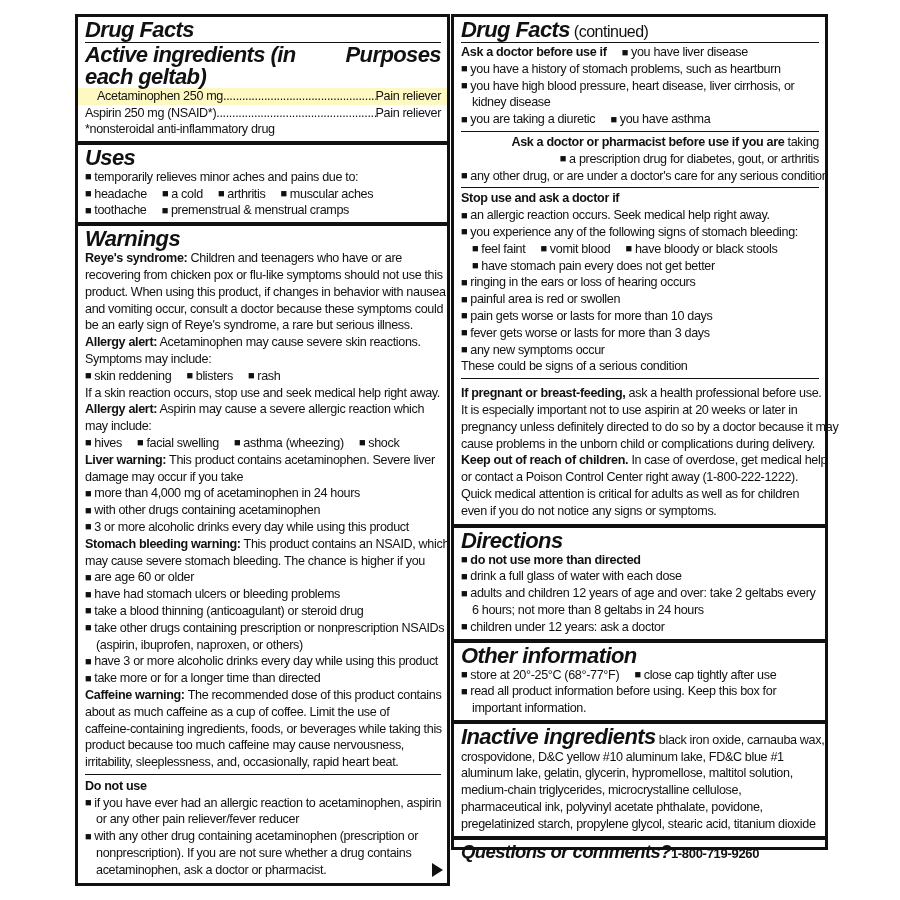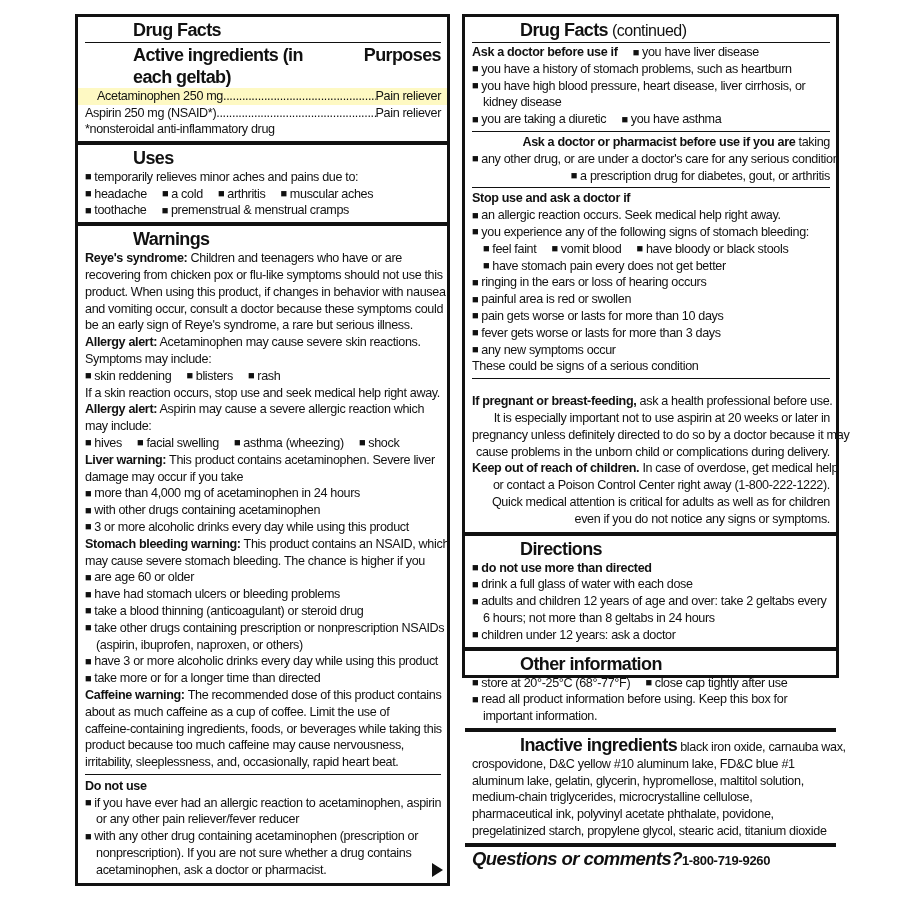--- a/index.html
+++ b/index.html
@@ -1,24 +1,24 @@
 <!DOCTYPE html>
 <html><head>
 <meta charset="utf-8">
 <style>
   html, body { margin:0; padding:0; background:#ffffff; }
   body { width:900px; height:900px; position:relative; overflow:hidden;
          font-family:"Liberation Sans", sans-serif; color:#111; }
   .panel { position:absolute; top:14px; border:3px solid #111; background:#fff; box-sizing:border-box; }
   #left  { left:75px;  width:375px; height:872px; }
-  #right { left:462px; width:377px; height:664px; }
+  #right { left:451px; width:377px; height:836px; }
   .sec { padding:2px 6px 3px 7px; box-sizing:border-box; }
   .thick { border-top:4px solid #111; }
   .thin  { border-top:1.5px solid #111; margin:0 6px 0 7px; padding-left:0; padding-right:0; }
-  .h-big { font-weight:bold; font-size:18px; letter-spacing:-0.6px; line-height:22px; display:inline;margin-left:48px; }
+  .h-big { font-weight:bold; font-style:italic; font-size:22px; letter-spacing:-0.6px; line-height:22px; display:inline; }
   .cont  { font-size:16px; font-weight:normal; letter-spacing:-0.5px; }
   .title-row { border-bottom:1.5px solid #111; padding-bottom:1px; margin-bottom:1px; }
   .ln { font-size:12.6px; line-height:16.8px; letter-spacing:-0.35px; white-space:nowrap; }
   .b { font-weight:bold; }
   .bul::before { content:"\25A0"; font-size:11px; margin-right:3px; position:relative; top:-0.5px; }
   .ind { padding-left:11px; }
   .gap { display:inline-block; width:12px; }
   .ai-head { display:flex; justify-content:space-between; }
   .ai-row { display:flex; font-size:12.6px; line-height:16.5px; letter-spacing:-0.35px; }
   .ai-row .name { white-space:nowrap; }
@@ -148,22 +148,22 @@
     <div class="ln bul">you have high blood pressure, heart disease, liver cirrhosis, or</div>
     <div class="ln ind">kidney disease</div>
     <div class="ln">
       <span class="bul">you are taking a diuretic</span><span class="gap"></span>
       <span class="bul">you have asthma</span>
     </div>
   </div>
 
   <div class="sec thin" style="padding-top:2px;text-align:right;">
     <div class="ln"><span class="b">Ask a doctor or pharmacist before use if you are</span><span> taking</span></div>
+    <div class="ln bul">a prescription drug for diabetes, gout, or arthritis</div>
     <div class="ln bul">any other drug, or are under a doctor's care for any serious condition</div>
-    <div class="ln bul">a prescription drug for diabetes, gout, or arthritis</div>
   </div>
 
   <div class="sec thin" style="padding-top:2px;">
     <div class="ln b">Stop use and ask a doctor if</div>
     <div class="ln bul">an allergic reaction occurs. Seek medical help right away.</div>
     <div class="ln bul">you experience any of the following signs of stomach bleeding:</div>
     <div class="ln ind">
       <span class="bul">feel faint</span><span class="gap"></span>
       <span class="bul">vomit blood</span><span class="gap"></span>
       <span class="bul">have bloody or black stools</span>
@@ -172,21 +172,21 @@
       <span class="bul">have stomach pain every does not get better</span>
     </div>
     <div class="ln bul">ringing in the ears or loss of hearing occurs</div>
     <div class="ln bul">painful area is red or swollen</div>
     <div class="ln bul">pain gets worse or lasts for more than 10 days</div>
     <div class="ln bul">fever gets worse or lasts for more than 3 days</div>
     <div class="ln bul">any new symptoms occur</div>
     <div class="ln">These could be signs of a serious condition</div>
   </div>
 
-  <div class="sec thin" style="padding-top:14px; padding-bottom:4px;text-align:right;">
+  <div class="sec thin" style="padding-top:6px; padding-bottom:4px;">
     <div class="ln"><span class="b">If pregnant or breast-feeding,</span><span> ask a health professional before use.</span></div>
     <div class="ln">It is especially important not to use aspirin at 20 weeks or later in</div>
     <div class="ln">pregnancy unless definitely directed to do so by a doctor because it may</div>
     <div class="ln">cause problems in the unborn child or complications during delivery.</div>
     <div class="ln"><span class="b">Keep out of reach of children.</span><span> In case of overdose, get medical help</span></div>
     <div class="ln">or contact a Poison Control Center right away (1-800-222-1222).</div>
     <div class="ln">Quick medical attention is critical for adults as well as for children</div>
     <div class="ln">even if you do not notice any signs or symptoms.</div>
   </div>
 

